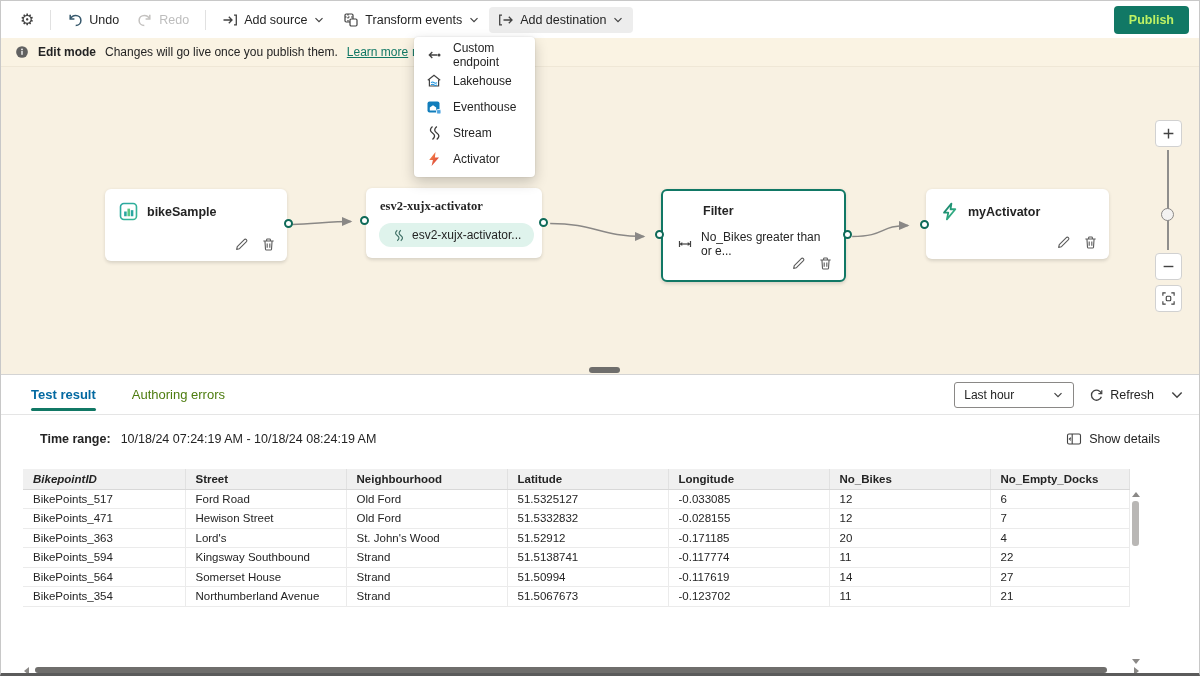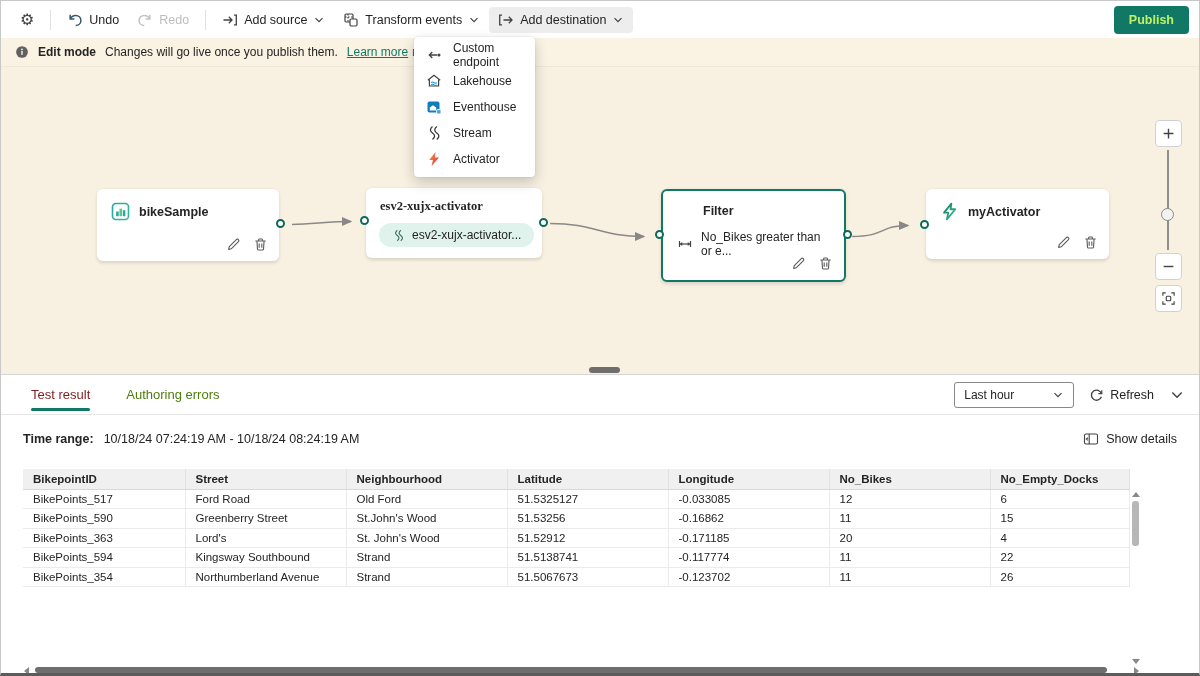--- a/index.html
+++ b/index.html
@@ -42,28 +42,28 @@
   .zbtn { width:27px; height:27px; background:#fff; border:1px solid #d1d1d1; border-radius:4px; display:flex; align-items:center; justify-content:center; cursor:pointer; }
   .ztrack { position:relative; width:2px; height:100px; background:#8f8e8c; margin:3px 0; }
   .zhandle { position:absolute; left:-6px; top:58px; width:13px; height:13px; border-radius:50%; background:#f3f2f1; border:1.5px solid #8a8886; cursor:grab; }
   .zoomctrl .gap { height:5px; }
   .canvas-hscroll { position:absolute; left:588px; bottom:1px; width:31px; height:6px; background:#6f6e6c; border-radius:3px; cursor:grab; }
 
   
   .panel { position:relative; height:304px; background:#fff; border-top:1px solid #d4d4d4; }
   .tabs-row { position:relative; height:40px; display:flex; align-items:center; padding:0 0 0 30px; border-bottom:1px solid #e5e5e5; }
   .tab { position:relative; height:40px; display:flex; align-items:center; font-size:13px; margin-right:36px; cursor:pointer; color:#4d7c0f; }
-  .tab.active { font-weight:400; color:#7f1d1d; }
+  .tab.active { font-weight:700; color:#0369a1; }
   .tab.active::after { content:""; position:absolute; left:0; right:0; bottom:4px; height:3px; border-radius:2px; background:#117865; }
   .right-ctrls { position:absolute; right:14px; top:0; height:40px; display:flex; align-items:center; gap:15px; }
   .select { width:120px; height:26px; border:1px solid #8a8886; border-radius:3px; background:#fff; display:flex; align-items:center; justify-content:space-between; padding:0 9px; font-size:12px; cursor:pointer; }
   .refresh { display:flex; align-items:center; gap:6px; font-size:12.5px; cursor:pointer; }
   .collapse { display:flex; cursor:pointer; }
 
-  .timerange-row { height:47px; display:flex; align-items:center; padding:0 22px; font-size:12.5px; }
+  .timerange-row { height:47px; display:flex; align-items:center; padding:0 39px; font-size:12.5px; }
   .timerange-row b { margin-right:10px; }
   .show-details { margin-left:auto; display:flex; align-items:center; gap:7px; font-size:12.5px; cursor:pointer; }
 
   .tablewrap { position:absolute; left:22px; top:94px; width:1106px; }
   table { border-collapse:collapse; table-layout:fixed; width:1106px; }
   th { background:#f0f0f0; font-size:11.5px; font-weight:700; text-align:left; padding:3px 0 3px 10px; border-right:1px solid #e1e1e1; border-bottom:1px solid #d8d8d8; height:20px; }
   td { font-size:11.5px; padding:2px 0 2px 10px; border-right:1px solid #ebebeb; border-bottom:1px solid #ebebeb; height:19.5px; white-space:nowrap; overflow:hidden; }
 
   .vscroll { position:absolute; left:1128px; top:116px; width:13px; height:174px; }
   .vscroll .thumb { position:absolute; left:3px; top:10px; width:7px; height:45px; background:#b9b7b5; border-radius:3px; cursor:grab; }
@@ -174,21 +174,21 @@
       <defs>
         <marker id="arr" markerWidth="8" markerHeight="8" refX="6" refY="3" orient="auto">
             <path d="M0 0 L7 3 L0 6 Z" fill="#8a8886"></path>
           </marker>
       </defs>
       <path d="M291 158 C315 157 332 155 350 155" stroke="#8a8886" stroke-width="1.5" fill="none" marker-end="url(#arr)"></path>
       <path d="M550 157 C595 157 600 170 644 170" stroke="#8a8886" stroke-width="1.5" fill="none" marker-end="url(#arr)"></path>
       <path d="M853 170 C887 170 880 159 909 159" stroke="#8a8886" stroke-width="1.5" fill="none" marker-end="url(#arr)"></path>
     </svg>
 
-    <div class="node" style="left:96px; top:122px; width:182px; height:72px;">
+    <div class="node" style="left:104px; top:122px; width:182px; height:72px;">
       <div class="node-title">
         <span>
             <svg width="19" height="19" viewBox="0 0 20 20">
               <defs>
                 <linearGradient id="bsg" x1="0" y1="0" x2="1" y2="1">
                   <stop offset="0" stop-color="#2aa7a0"></stop>
                   <stop offset="1" stop-color="#37b794"></stop>
                 </linearGradient>
               </defs>
               <rect x="1.6" y="1.6" width="16.8" height="16.8" rx="3.5" fill="#fff" stroke="url(#bsg)" stroke-width="1.7"></rect>
@@ -435,74 +435,83 @@
             </svg>
           </span>
         <span>Show details</span>
       </div>
     </div>
 
     <div class="tablewrap">
       <table>
         <thead>
             <tr id="thead-row">
-              <th style="width: 162px;">BikepointID</th>
+              <th style="width: 162px; font-style: italic;">BikepointID</th>
               <th style="width: 161px;">Street</th>
               <th style="width: 161px;">Neighbourhood</th>
               <th style="width: 161px;">Latitude</th>
               <th style="width: 161px;">Longitude</th>
               <th style="width: 161px;">No_Bikes</th>
               <th style="width: 139px;">No_Empty_Docks</th>
             </tr>
           </thead>
         <tbody id="tbody-rows">
             <tr>
               <td>BikePoints_517</td>
               <td>Ford Road</td>
               <td>Old Ford</td>
               <td>51.5325127</td>
               <td>-0.033085</td>
               <td>12</td>
               <td>6</td>
             </tr>
             <tr>
-              <td>BikePoints_590</td>
-              <td>Greenberry Street</td>
-              <td>St.John's Wood</td>
-              <td>51.53256</td>
-              <td>-0.16862</td>
-              <td>11</td>
-              <td>15</td>
+              <td>BikePoints_471</td>
+              <td>Hewison Street</td>
+              <td>Old Ford</td>
+              <td>51.5332832</td>
+              <td>-0.028155</td>
+              <td>12</td>
+              <td>7</td>
             </tr>
             <tr>
               <td>BikePoints_363</td>
               <td>Lord's</td>
               <td>St. John's Wood</td>
               <td>51.52912</td>
               <td>-0.171185</td>
               <td>20</td>
               <td>4</td>
             </tr>
             <tr>
               <td>BikePoints_594</td>
               <td>Kingsway Southbound</td>
               <td>Strand</td>
               <td>51.5138741</td>
               <td>-0.117774</td>
               <td>11</td>
               <td>22</td>
             </tr>
             <tr>
+              <td>BikePoints_564</td>
+              <td>Somerset House</td>
+              <td>Strand</td>
+              <td>51.50994</td>
+              <td>-0.117619</td>
+              <td>14</td>
+              <td>27</td>
+            </tr>
+            <tr>
               <td>BikePoints_354</td>
               <td>Northumberland Avenue</td>
               <td>Strand</td>
               <td>51.5067673</td>
               <td>-0.123702</td>
               <td>11</td>
-              <td>26</td>
+              <td>21</td>
             </tr>
           </tbody>
       </table>
     </div>
 
     <div class="vscroll">
       <span class="arrow" style="left:3px; top:1px; border-left:4px solid transparent; border-right:4px solid transparent; border-bottom:5px solid #8a8886;"></span>
       <div class="thumb"></div>
       <span class="arrow" style="left:3px; bottom:1px; border-left:4px solid transparent; border-right:4px solid transparent; border-top:5px solid #8a8886;"></span>
     </div>

